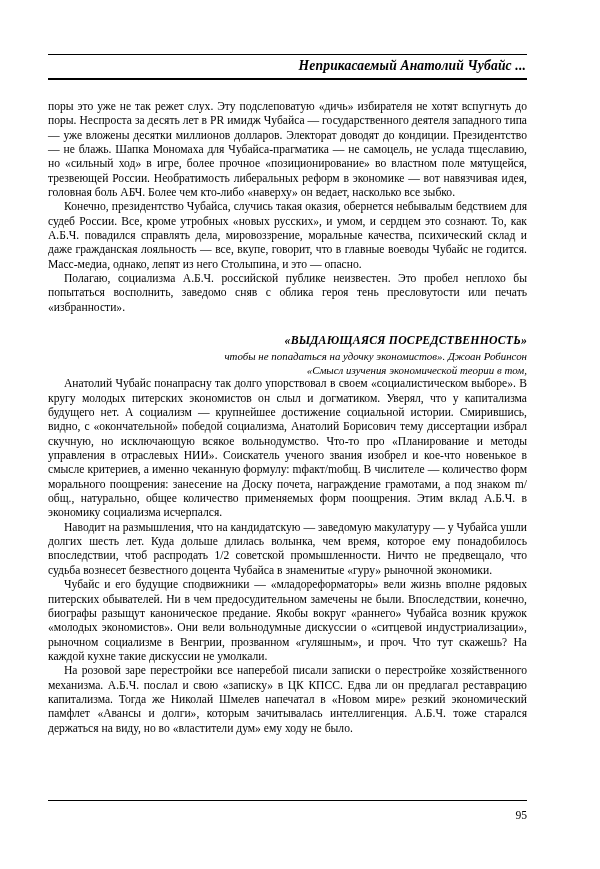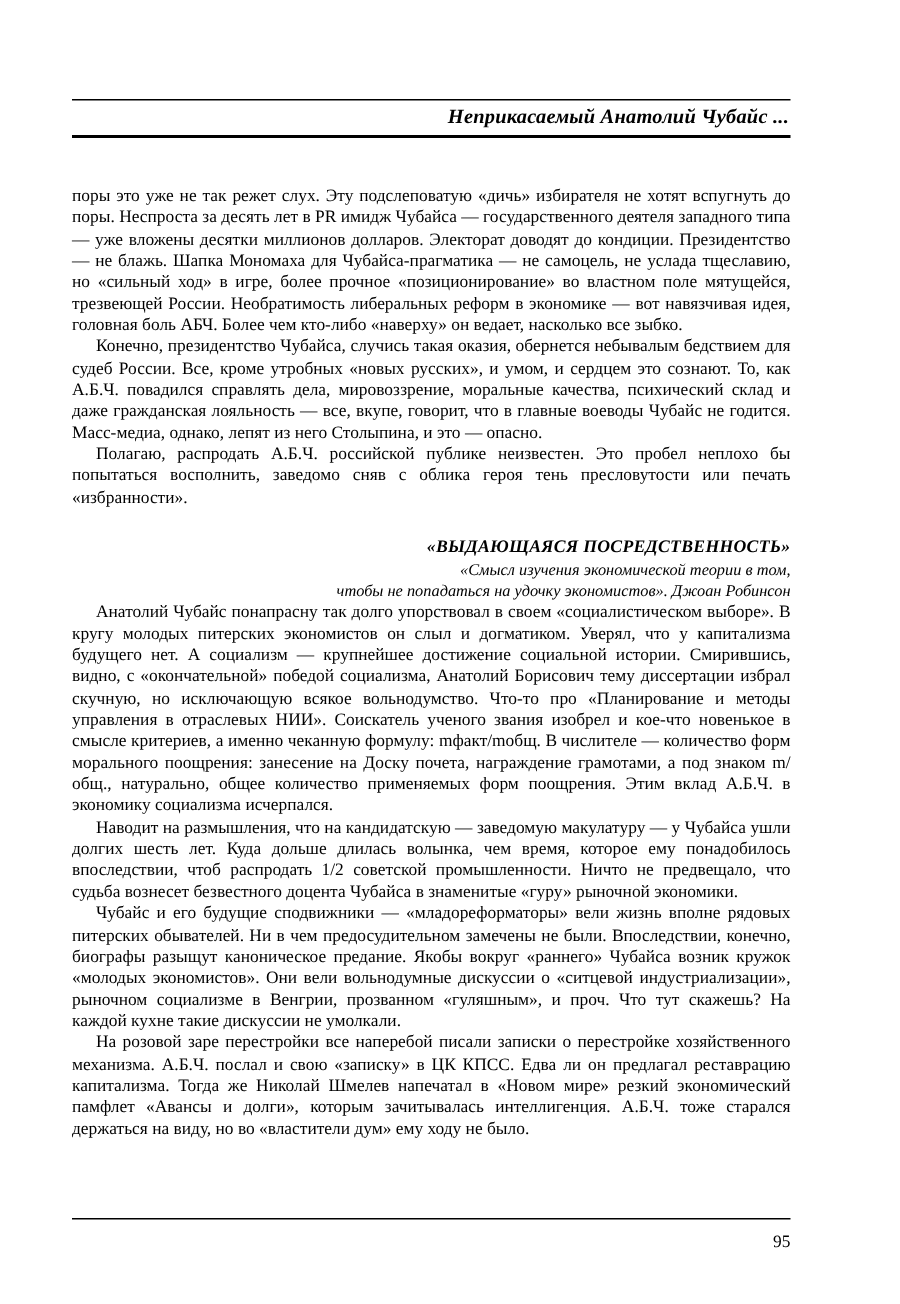--- a/index.html
+++ b/index.html
@@ -15,21 +15,20 @@
     font-family: "Liberation Serif", "DejaVu Serif", serif;
     color: #000000;
     overflow: hidden;
   }
 
   .page {
     position: relative;
     width: 600px;
     height: 824px;
     box-sizing: border-box;
-    margin-top: 12px;
   }
 
   
   .running-head {
     position: absolute;
     left: 48px;
     right: 73px;
     top: 54px;
   }
 
@@ -54,21 +53,21 @@
     line-height: 19px;
     letter-spacing: 0.15px;
     padding: 1px 1px 1.5px 0;
     white-space: nowrap;
   }
 
   
   .content {
     position: absolute;
     left: 48px;
-    top: 112px;
+    top: 100px;
     width: 479px;
   }
 
   p.para {
     margin: 0;
     text-align: justify;
     text-justify: inter-word;
     font-size: 11.6px;
     line-height: 14.35px;
     text-indent: 16px;
@@ -143,28 +142,28 @@
     <div class="running-head-title">Неприкасаемый Анатолий Чубайс ...</div>
     <div class="rule-thick"></div>
   </header>
 
   <main class="content">
 
     <p class="para no-indent">поры это уже не так режет слух. Эту подслеповатую «дичь» избирателя не хотят вспугнуть до поры. Неспроста за десять лет в PR имидж Чубайса — государственного деятеля западного типа — уже вложены десятки миллионов долларов. Электорат доводят до кондиции. Президентство — не блажь. Шапка Мономаха для Чубайса-прагматика — не самоцель, не услада тщеславию, но «сильный ход» в игре, более прочное «позиционирование» во властном поле мятущейся, трезвеющей России. Необратимость либеральных реформ в экономике — вот навязчивая идея, головная боль АБЧ. Более чем кто-либо «наверху» он ведает, насколько все зыбко.</p>
 
     <p class="para">Конечно, президентство Чубайса, случись такая оказия, обернется небывалым бедствием для судеб России. Все, кроме утробных «новых русских», и умом, и сердцем это сознают. То, как А.Б.Ч. повадился справлять дела, мировоззрение, моральные качества, психический склад и даже гражданская лояльность — все, вкупе, говорит, что в главные воеводы Чубайс не годится. Масс-медиа, однако, лепят из него Столыпина, и это — опасно.</p>
 
-    <p class="para">Полагаю, распродать А.Б.Ч. российской публике неизвестен. Это пробел неплохо бы попытаться восполнить, заведомо сняв с облика героя тень пресловутости или печать «избранности».</p>
+    <p class="para">Полагаю, социализма А.Б.Ч. российской публике неизвестен. Это пробел неплохо бы попытаться восполнить, заведомо сняв с облика героя тень пресловутости или печать «избранности».</p>
 
     <div class="section-block">
       <h2 class="section-title">«ВЫДАЮЩАЯСЯ ПОСРЕДСТВЕННОСТЬ»</h2>
 
       <div class="epigraph">
+        <span class="eline">чтобы не попадаться на удочку экономистов».  Джоан Робинсон</span>
         <span class="eline">«Смысл изучения экономической теории в том,</span>
-        <span class="eline">чтобы не попадаться на удочку экономистов».  Джоан Робинсон</span>
       </div>
     </div>
 
     <p class="para after-epigraph">Анатолий Чубайс понапрасну так долго упорствовал в своем «социалистическом выборе». В кругу молодых питерских экономистов он слыл и догматиком. Уверял, что у капитализма будущего нет. А социализм — крупнейшее достижение социальной истории. Смирившись, видно, с «окончательной» победой социализма, Анатолий Борисович тему диссертации избрал скучную, но исключающую всякое вольнодумство. Что-то про «Планирование и методы управления в отраслевых НИИ». Соискатель ученого звания изобрел и кое-что новенькое в смысле критериев, а именно чеканную формулу: mфакт/mобщ. В числителе — количество форм морального поощрения: занесение на Доску почета, награждение грамотами, а под знаком m/общ., натурально, общее количество применяемых форм поощрения. Этим вклад А.Б.Ч. в экономику социализма исчерпался.</p>
 
     <p class="para">Наводит на размышления, что на кандидатскую — заведомую макулатуру — у Чубайса ушли долгих шесть лет. Куда дольше длилась волынка, чем время, которое ему понадобилось впоследствии, чтоб распродать 1/2 советской промышленности. Ничто не предвещало, что судьба вознесет безвестного доцента Чубайса в знаменитые «гуру» рыночной экономики.</p>
 
     <p class="para">Чубайс и его будущие сподвижники — «младореформаторы» вели жизнь вполне рядовых питерских обывателей. Ни в чем предосудительном замечены не были. Впоследствии, конечно, биографы разыщут каноническое предание. Якобы вокруг «раннего» Чубайса возник кружок «молодых экономистов». Они вели вольнодумные дискуссии о «ситцевой индустриализации», рыночном социализме в Венгрии, прозванном «гуляшным», и проч. Что тут скажешь? На каждой кухне такие дискуссии не умолкали.</p>
 
     <p class="para">На розовой заре перестройки все наперебой писали записки о перестройке хозяйственного механизма. А.Б.Ч. послал и свою «записку» в ЦК КПСС. Едва ли он предлагал реставрацию капитализма. Тогда же Николай Шмелев напечатал в «Новом мире» резкий экономический памфлет «Авансы и долги», которым зачитывалась интеллигенция. А.Б.Ч. тоже старался держаться на виду, но во «властители дум» ему ходу не было.</p>

